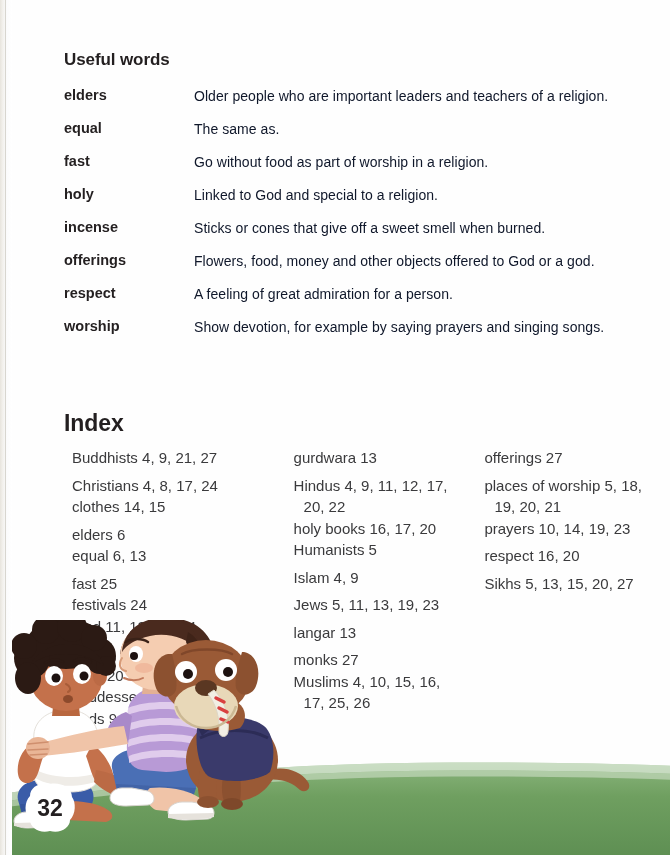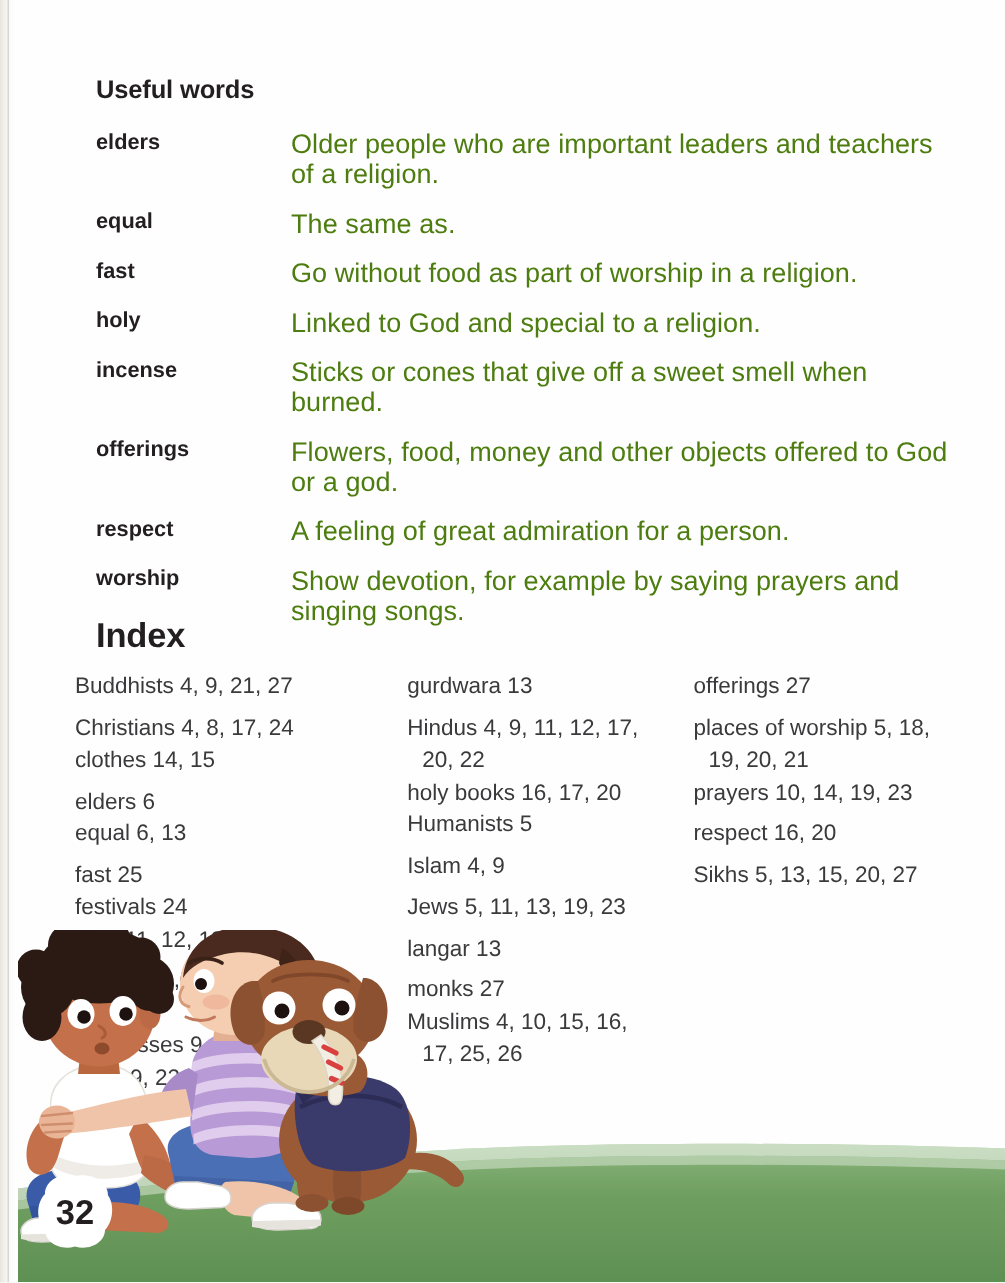--- a/index.html
+++ b/index.html
@@ -67,30 +67,30 @@
   .gloss-term {
     width: 130px;
     flex: 0 0 130px;
     font-size: 14.5px;
     font-weight: bold;
     line-height: 19px;
     color: #231f20;
   }
   .gloss-def {
     flex: 1 1 auto;
-    font-size: 18px;
+    font-size: 14px;
     line-height: 20px;
-    color: #4d7c0f;
+    color: #0f172a;
     letter-spacing: .05px;
   }
 
   
   .index-cols {
     position: absolute;
-    left: 50px; top: 447px;
+    left: 72px; top: 447px;
     width: 580px;
     display: flex;
   }
   .idx-col { font-size: 15px; line-height: 21.5px; color: #3a3a3c; }
   .idx-col-1 { width: 195px; }
   .idx-col-2 { width: 205px; margin-left: 40px; }
   .idx-col-3 { width: 180px; }
   .idx-entry { margin-bottom: 0px; }
   .idx-entry .cont { display: block; padding-left: 10px; }
   .gap { margin-bottom: 6px; }

